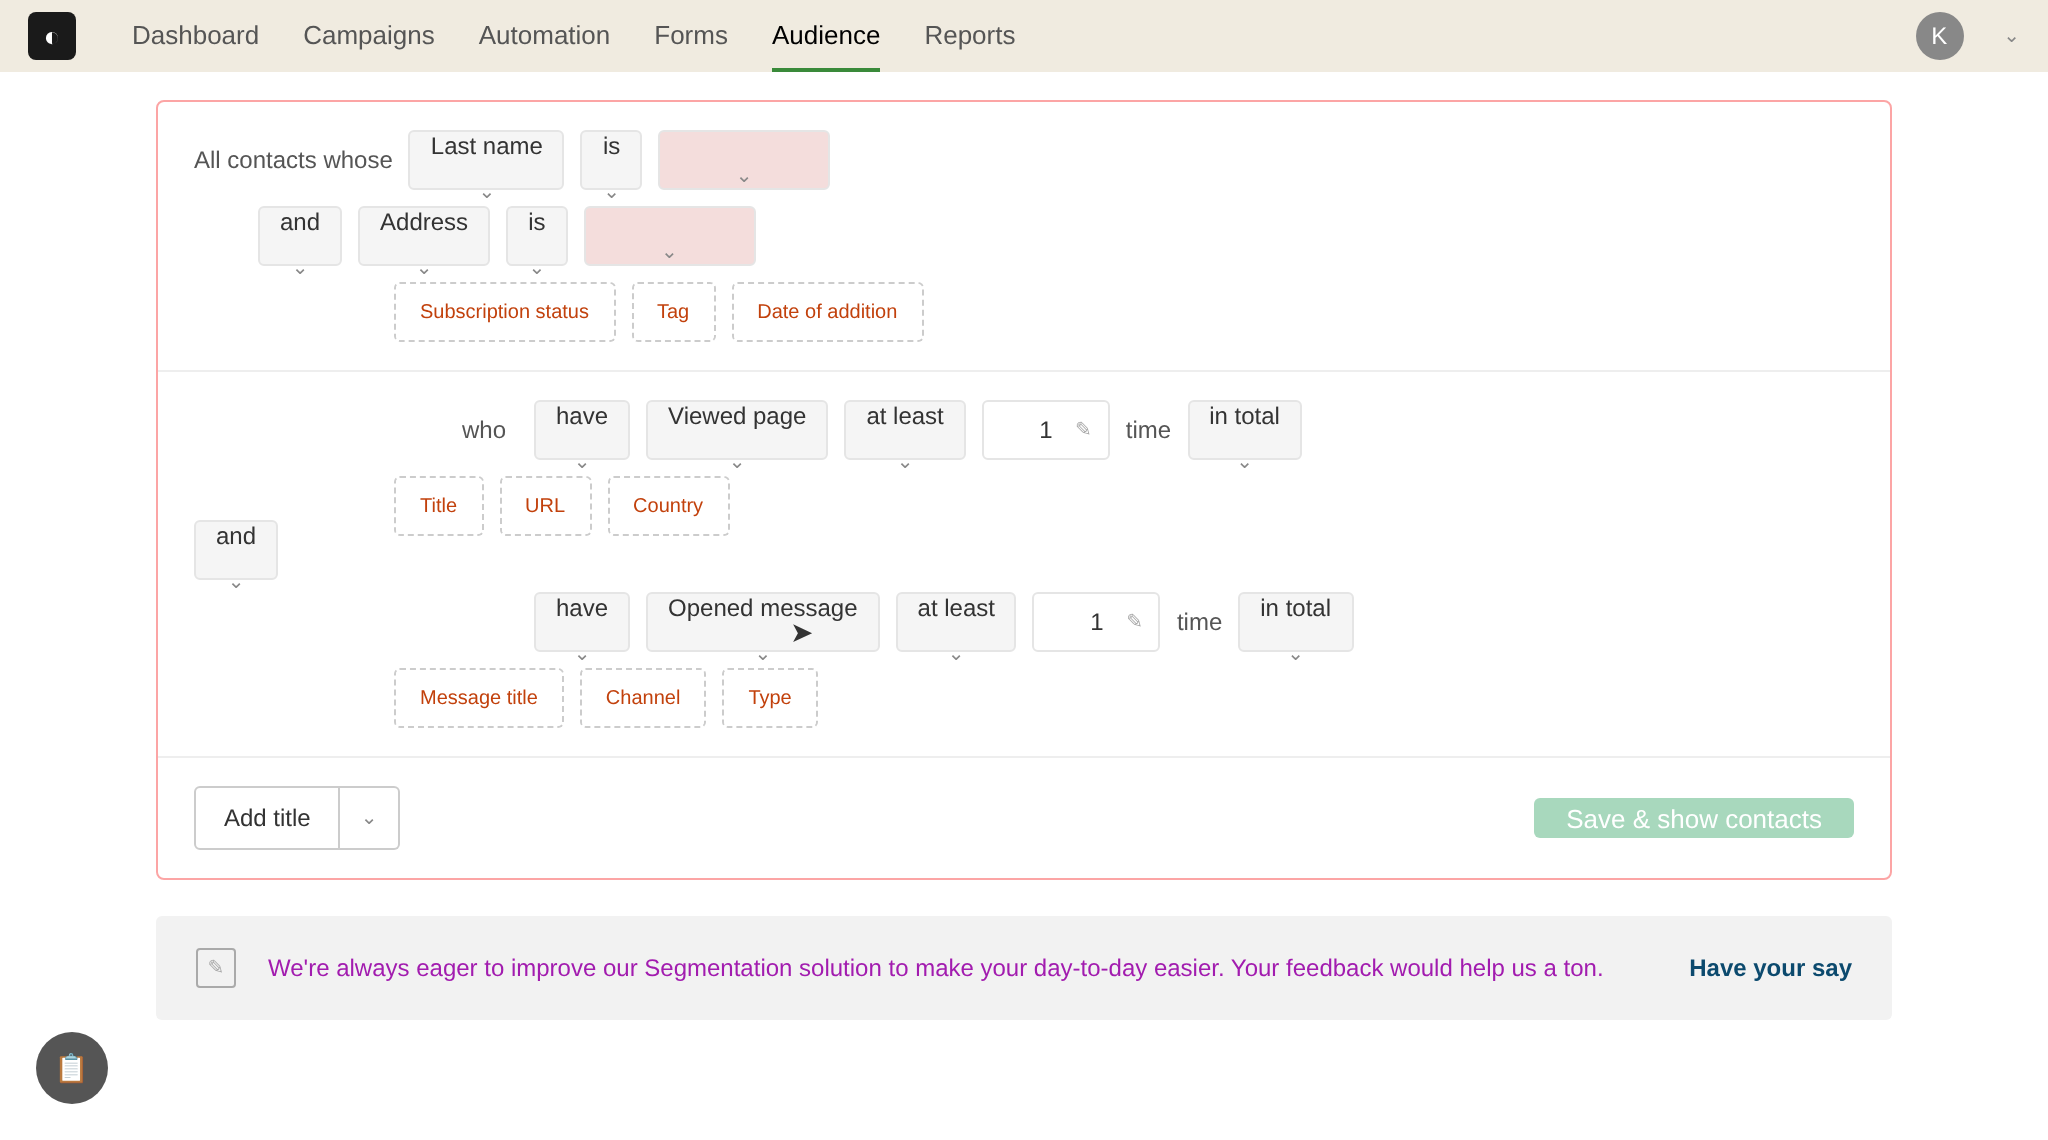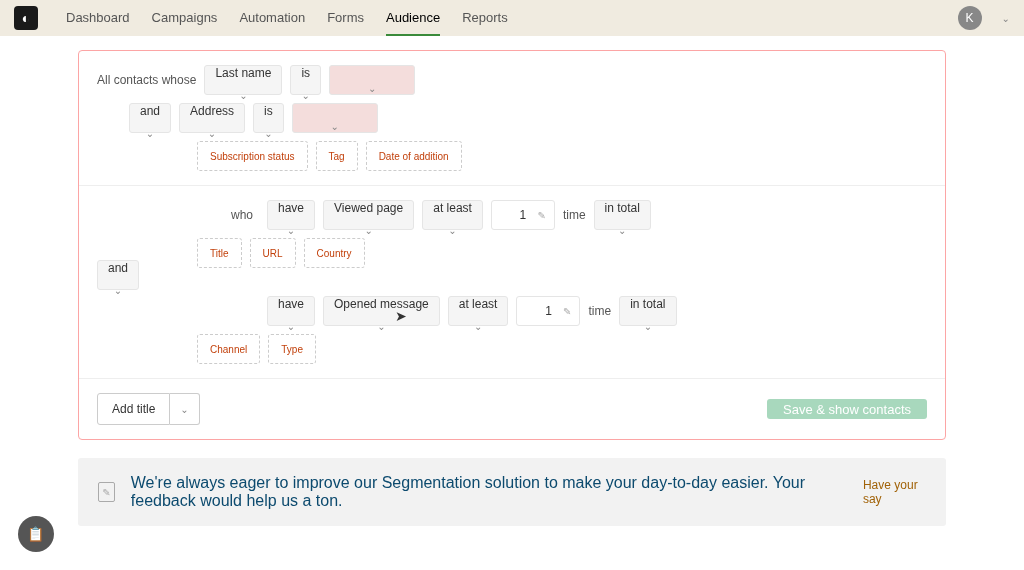--- a/index.html
+++ b/index.html
@@ -31,22 +31,22 @@
 .chip { height: 30px; border: 1px dashed #ccc; border-radius: 3px; padding: 0 12px; display: inline-flex; align-items: center; font-size: 10px; color: #c2410c; cursor: pointer; }
 .sec2 { position: relative; }
 .and-float { position: absolute; left: 18px; top: 74px; }
 .foot { padding: 14px 18px; display: flex; align-items: center; }
 .add-btn { display: inline-flex; }
 .add-l { height: 32px; border: 1px solid #ccc; border-radius: 3px 0 0 3px; padding: 0 14px; display: inline-flex; align-items: center; font-size: 12px; cursor: pointer; }
 .add-r { height: 32px; border: 1px solid #ccc; border-left: none; border-radius: 0 3px 3px 0; padding: 0 10px; display: inline-flex; align-items: center; cursor: pointer; }
 .save { margin-left: auto; height: 20px; background: #a8d8bd; color: #fff; border-radius: 3px; padding: 0 16px; display: inline-flex; align-items: center; cursor: pointer; font-size: 13px; }
 .fb { margin-top: 18px; background: #f2f2f2; border-radius: 3px; padding: 16px 20px; display: flex; align-items: center; }
 .fb-ic { width: 20px; height: 20px; border: 1px solid #aaa; margin-right: 16px; display: flex; align-items: center; justify-content: center; color: #aaa; font-size: 10px; border-radius: 2px; }
-.fb-txt { font-size: 16px; color: #0c4a6e; }
-.fb-link { margin-left: auto; color: #a16207; font-size: 12px; cursor: pointer; }
+.fb-txt { font-size: 12px; color: #a21caf; }
+.fb-link { margin-left: auto; color: #0c4a6e; font-size: 12px; cursor: pointer; font-weight: bold; }
 .fab { position: fixed; left: 18px; bottom: 18px; width: 36px; height: 36px; background: #555; border-radius: 50%; display: flex; align-items: center; justify-content: center; color: #fff; font-size: 14px; cursor: pointer; }
 .cursor { position: fixed; left: 395px; top: 308px; font-size: 14px; pointer-events: none; }
 </style>
 </head>
 <body>
 
 <div class="hdr">
   <div class="logo">◐</div>
   <div class="nav">
     <div class="nav-item">Dashboard</div>
@@ -159,20 +159,21 @@
             <span>1</span>
             <span class="edit">✎</span>
           </div>
         <span class="lbl">time</span>
         <div class="dd">
             <span>in total</span>
             <span class="chev">⌄</span>
           </div>
       </div>
       <div class="chip-row r2">
+        <div class="chip">Message title</div>
         <div class="chip">Channel</div>
         <div class="chip">Type</div>
       </div>
     </div>
 
     <div class="foot">
       <div class="add-btn">
         <div class="add-l">Add title</div>
         <div class="add-r">
             <span class="chev">⌄</span>

